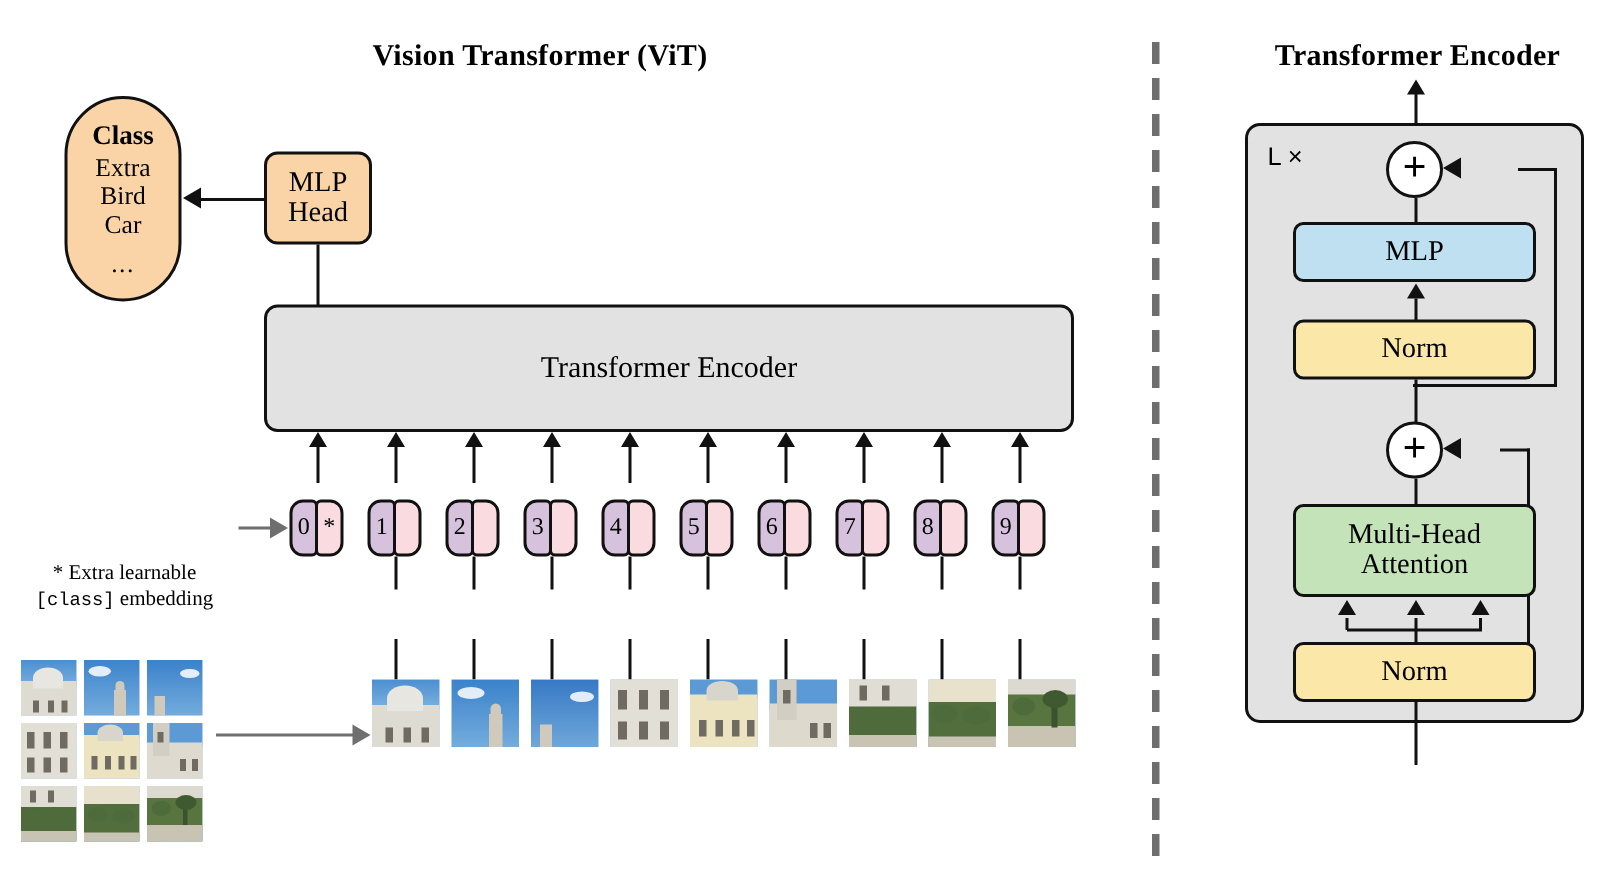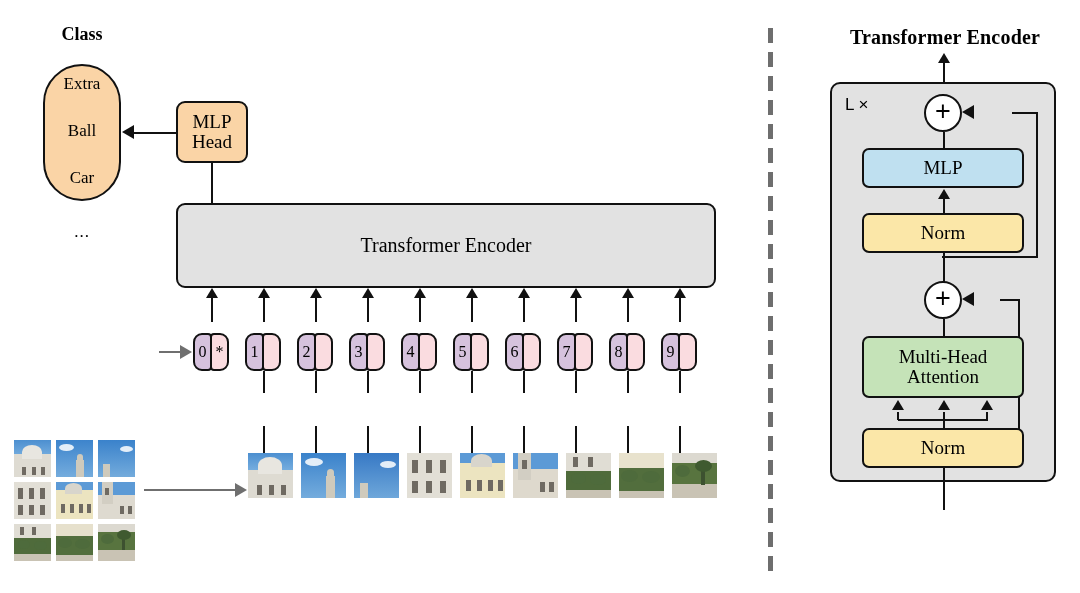--- a/index.html
+++ b/index.html
@@ -47,21 +47,20 @@
 
   
   .capsule {
     border: 2.2px solid #111;
     border-radius: 46px;
     display: flex;
     flex-direction: column;
     align-items: center;
     justify-content: center;
     line-height: 1.12;
-    gap: 28px;
   }
   .capsule .hd { font-weight: bold; font-size: 18px; margin-bottom: 1px; }
   .capsule .ln { font-size: 17px; }
   .capsule .dots { font-size: 17px; margin-top: 7px; letter-spacing: 1px; }
 
   
   .lbl-bold {
     font-weight: bold;
     font-size: 14.5px;
     text-align: center;
@@ -163,25 +162,26 @@
   .cloud { position:absolute; background:rgba(255,255,255,.85); border-radius:50%; }
   .win   { position:absolute; background:#6f6a62; }
   .bush  { position:absolute; background:#4e6b3c; border-radius:50%; }
   .path  { position:absolute; background:#c9c3b4; }
 </style>
 </head>
 <body>
 
 <div id="stage">
 
+  <div class="abs title" style="left:190px; top:26px; width:340px;">Vision Transformer (ViT)</div>
 
   <div class="abs capsule" style="left:43px; top:64px; width:78px; height:137px; background:#fad4a6;">
     <div class="hd">Class</div>
     <div class="ln">Extra</div>
-    <div class="ln">Ball</div>
+    <div class="ln">Bird</div>
     <div class="ln">Car</div>
     <div class="dots">...</div>
   </div>
 
   <div class="hline" style="left:133px; top:131.5px; width:43px;"></div>
   <div class="arrow-left" style="left:122px; top:125px;"></div>
 
   <div class="abs box" style="left:176px; top:101px; width:72px; height:62px; background:#fad4a6; flex-direction:column;">
     <div>MLP</div>
     <div>Head</div>
@@ -207,20 +207,26 @@
   <div class="arrow-up" style="left:465.5px; top:288px;"></div>
   <div class="vline" style="left:522.8px; top:298px; height:24px;"></div>
   <div class="arrow-up" style="left:517.5px; top:288px;"></div>
   <div class="vline" style="left:574.8px; top:298px; height:24px;"></div>
   <div class="arrow-up" style="left:569.5px; top:288px;"></div>
   <div class="vline" style="left:626.8px; top:298px; height:24px;"></div>
   <div class="arrow-up" style="left:621.5px; top:288px;"></div>
   <div class="vline" style="left:678.8px; top:298px; height:24px;"></div>
   <div class="arrow-up" style="left:673.5px; top:288px;"></div>
 
+  <div class="abs lbl-note" style="left:8px; top:375px; width:150px;">
+    <div>* Extra learnable</div>
+    <div>
+      <span class="mono">[class]</span><span> embedding</span>
+    </div>
+  </div>
 
   <div class="hline-gray" style="left:159px; top:351px; width:22px;"></div>
   <div class="arrow-right-gray" style="left:180px; top:345px;"></div>
 
   <div class="tokgroup" style="left:193px; top:333px;">
     <div class="tok pos" style="background:#d6c2dd;">0</div>
     <div class="tok pat" style="background:#fadce0;">*</div>
   </div>
 
   <div class="tokgroup" style="left:245px; top:333px;">

